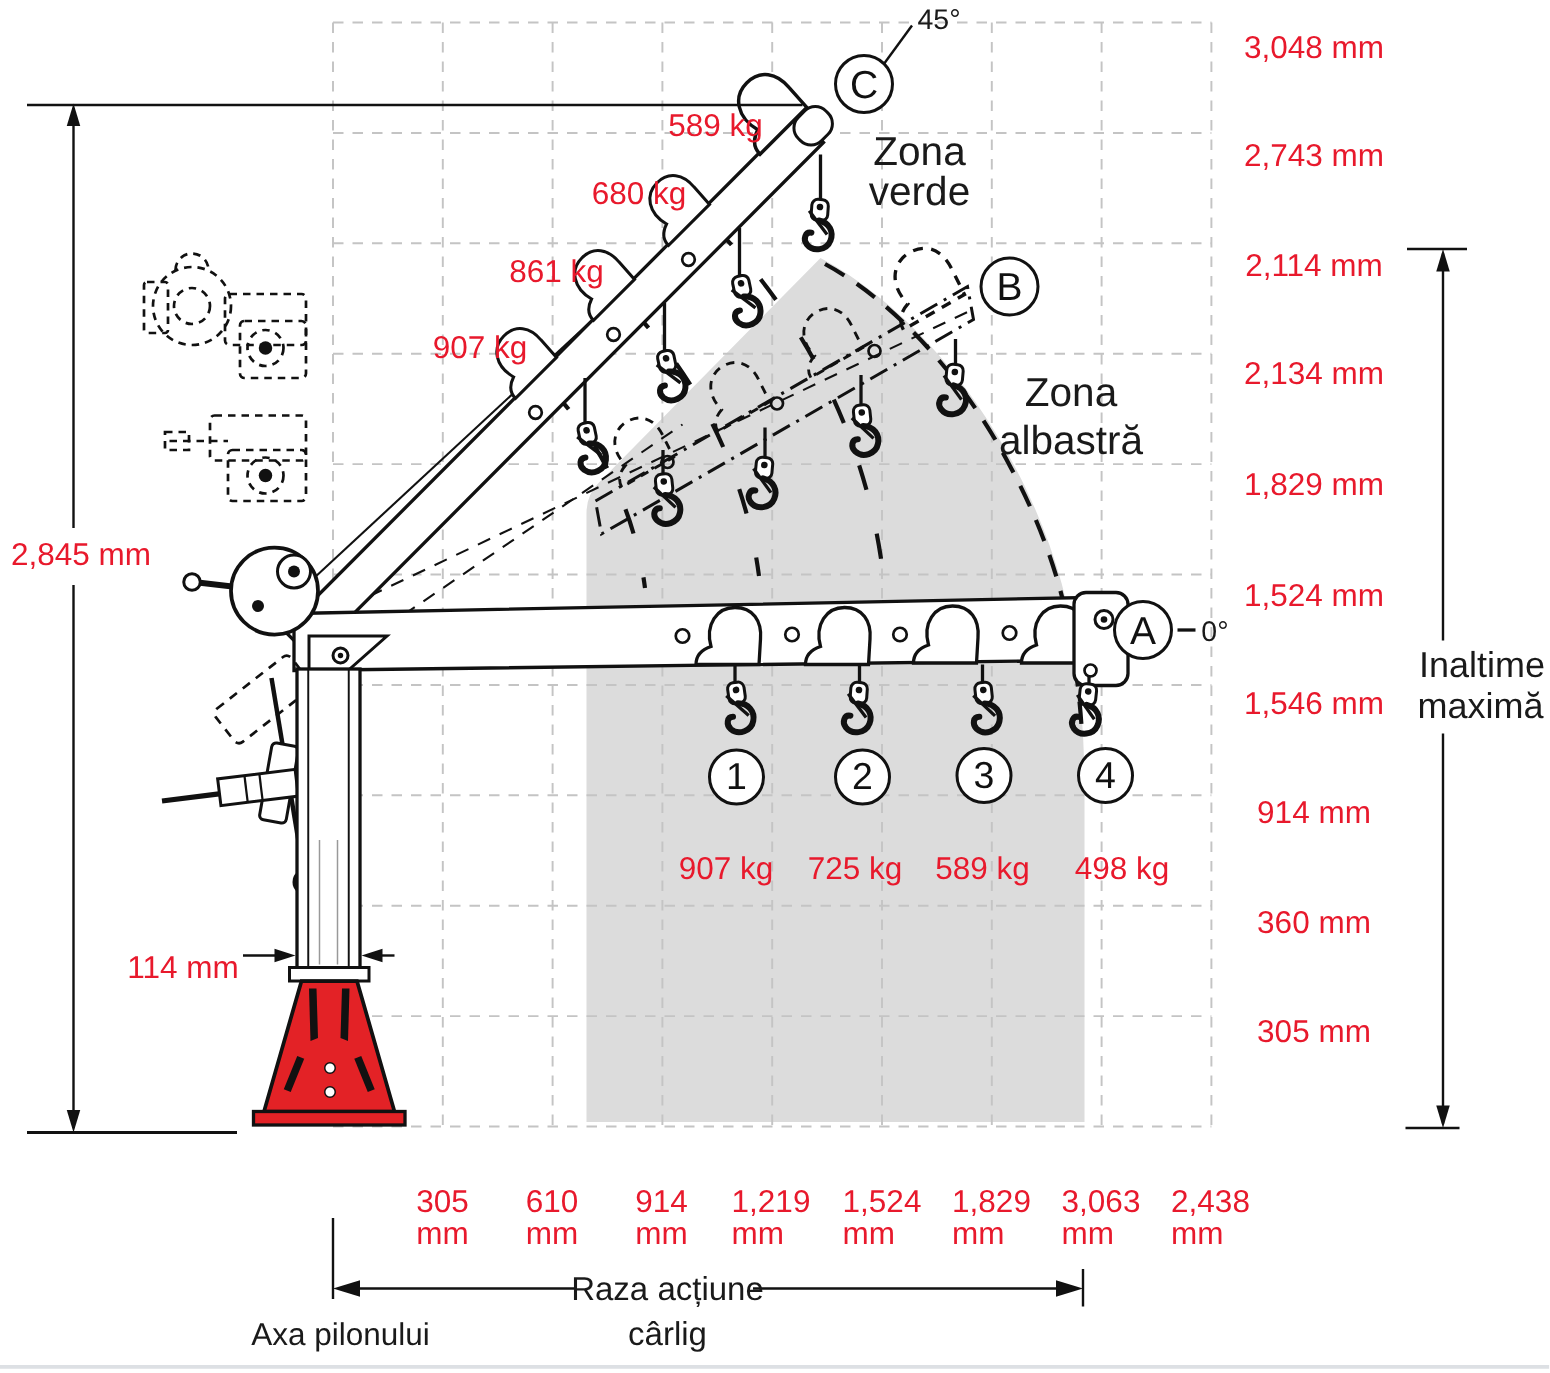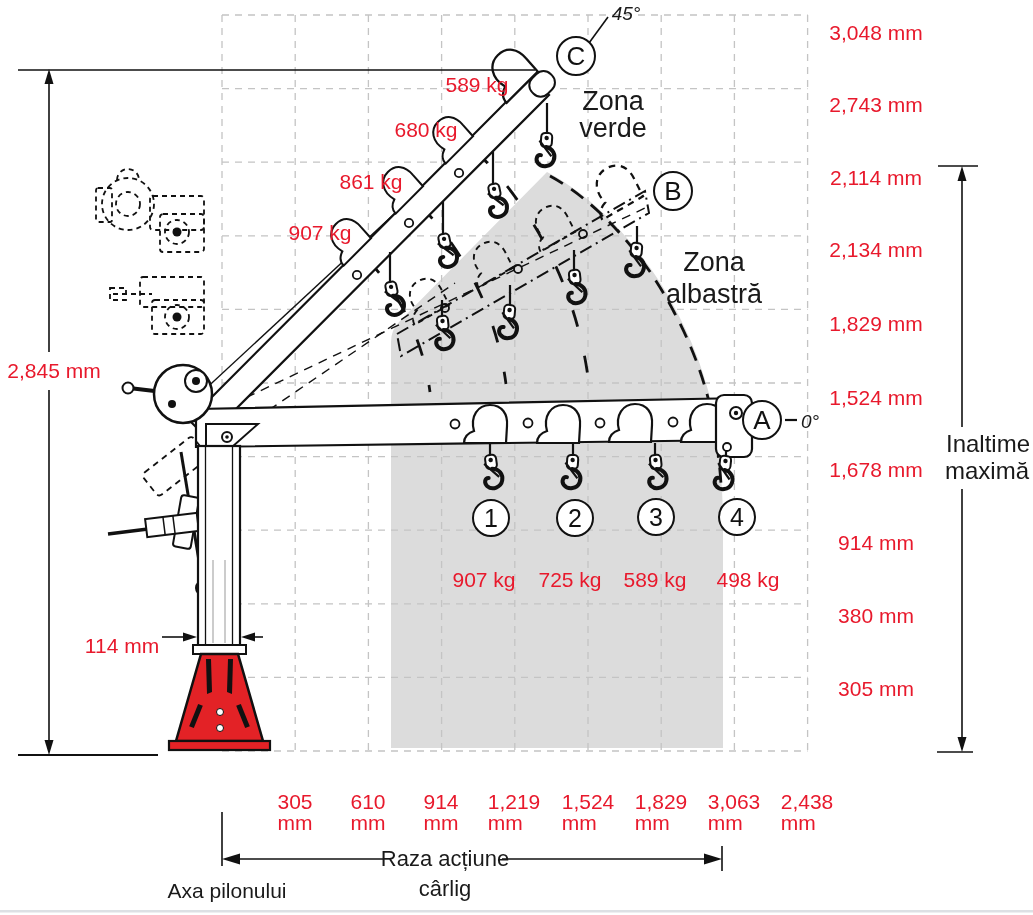--- a/index.html
+++ b/index.html
@@ -7,21 +7,21 @@
     position:relative;width:1033px;height:915px;background:#ffffff;
     font-family:"Liberation Sans", sans-serif;overflow:hidden;
   }
   .canvas svg{position:absolute;left:0;top:0;}
   .lbl{position:absolute;transform:translate(-50%,-50%);white-space:nowrap;line-height:1.05;}
   .red{color:#e8192c;font-size:21px;}
   .zone-lbl{font-size:27px;color:#1a1a1a;text-align:center;}
   .dim-lbl{font-size:24px;color:#1a1a1a;text-align:center;}
   .radius-lbl{font-size:22px;color:#1a1a1a;text-align:left;}
   .axa-lbl{font-size:21px;color:#1a1a1a;text-align:right;}
-  .ang{font-size:19px;color:#1a1a1a;font-style:italic;}
+  .ang{font-size:19px;color:#1a1a1a;}
   .tick2{font-size:21px;color:#e8192c;text-align:left;line-height:21px;}
   .tick2 span{display:block;}
   .circ{
     position:absolute;transform:translate(-50%,-50%);
     border:2.6px solid #111;border-radius:50%;background:#fff;
     display:flex;align-items:center;justify-content:center;
     color:#111;
   }
   .circ.letter{width:36px;height:36px;font-size:26px;}
   .circ.num{width:34px;height:34px;font-size:25px;}
@@ -289,23 +289,23 @@
 
   <rect x="0" y="910" width="1033" height="2.5" fill="#dde0e4"></rect>
 </svg>
 
 <div class="lbl red" style="left:876px;top:33px">3,048 mm</div>
 <div class="lbl red" style="left:876px;top:105px">2,743 mm</div>
 <div class="lbl red" style="left:876px;top:178px">2,114 mm</div>
 <div class="lbl red" style="left:876px;top:250px">2,134 mm</div>
 <div class="lbl red" style="left:876px;top:324px">1,829 mm</div>
 <div class="lbl red" style="left:876px;top:398px">1,524 mm</div>
-<div class="lbl red" style="left:876px;top:470px">1,678 mm</div>
+<div class="lbl red" style="left:876px;top:470px">1,546 mm</div>
 <div class="lbl red" style="left:876px;top:543px">914 mm</div>
-<div class="lbl red" style="left:876px;top:616px">380 mm</div>
+<div class="lbl red" style="left:876px;top:616px">360 mm</div>
 <div class="lbl red" style="left:876px;top:689px">305 mm</div>
 
 <div class="lbl tick2" style="left:295px;top:812px">
       <span>305</span>
       <span>mm</span>
     </div>
 <div class="lbl tick2" style="left:368px;top:812px">
       <span>610</span>
       <span>mm</span>
     </div>

